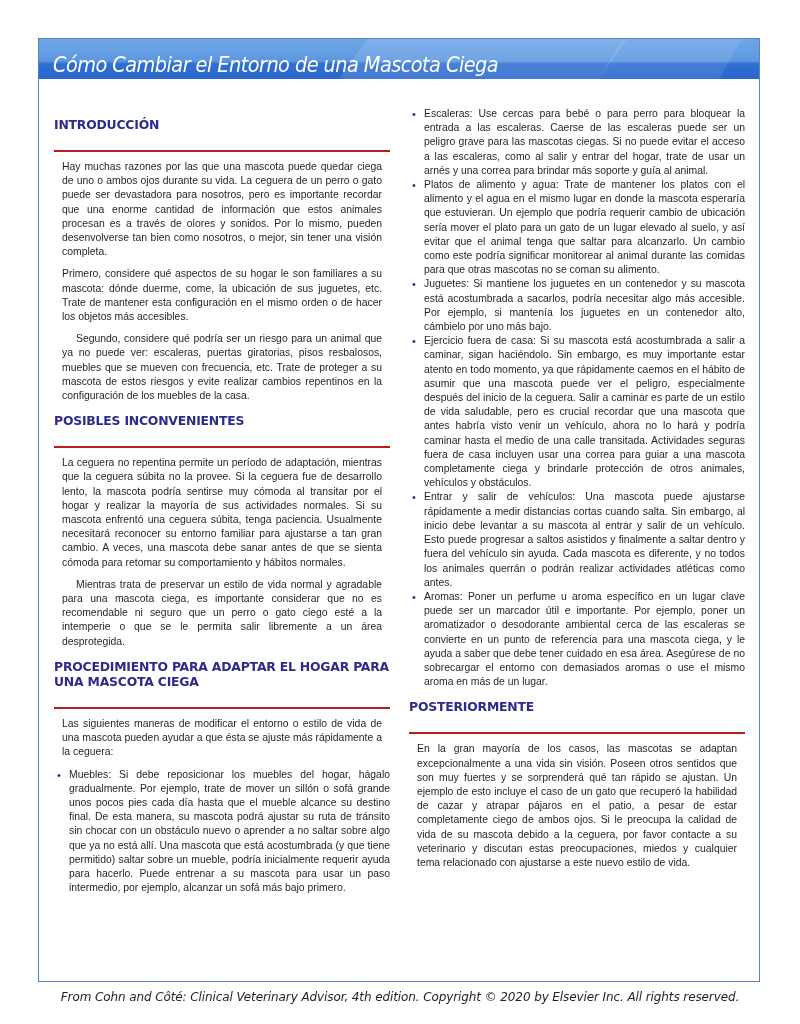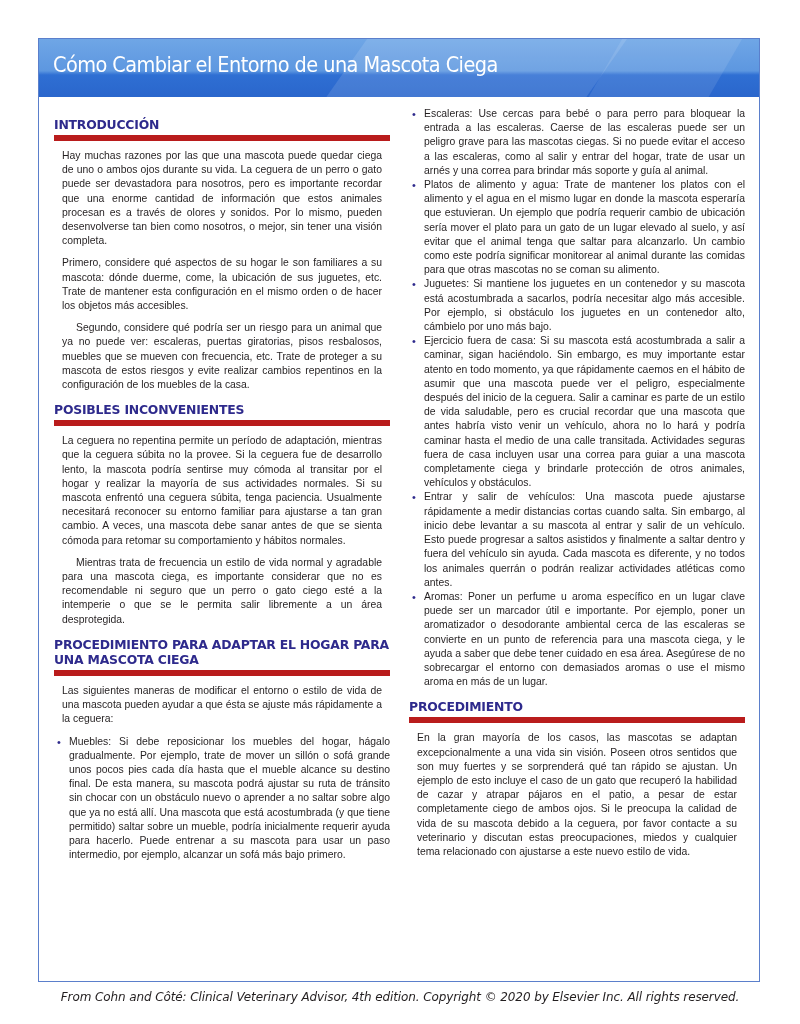--- a/index.html
+++ b/index.html
@@ -1,26 +1,26 @@
 <!DOCTYPE html>
 <html><head>
   <meta charset="utf-8">
   <style>
     html, body { margin: 0; padding: 0; background: #ffffff; }
     body { width: 800px; height: 1024px; position: relative; overflow: hidden; font-family: "Liberation Sans", sans-serif; color: #231f20; }
     .frame { position: absolute; left: 38px; top: 38px; width: 722px; height: 944px; border: 1.5px solid #5b7fcb; box-sizing: border-box; background: #fff; }
-    .header { position: absolute; left: 0; top: 0; right: 0; height: 58px; overflow: hidden;
-      background: linear-gradient(180deg, #6fa6e6 0%, #5d97e0 55%, #2f6fd3 62%, #2a66cc 100%); }
+    .header { position: absolute; left: 0; top: 0; right: 0; height: 40px; overflow: hidden;
+      background: linear-gradient(180deg, #6fa6e6 0%, #5d97e0 55%, #2f6fd3 62%, #2a66cc 100%); font-style: italic; }
     .header::before { content: ""; position: absolute; left: 300px; top: -40px; width: 260px; height: 160px; background: rgba(255,255,255,0.12); transform: skewX(-35deg); }
     .header::after { content: ""; position: absolute; left: 560px; top: -40px; width: 120px; height: 160px; background: rgba(255,255,255,0.10); transform: skewX(-30deg); }
     .title { position: absolute; left: 14px; top: 14px; color: #ffffff; font-family: "DejaVu Sans", sans-serif; font-size: 21px; font-weight: normal; letter-spacing: -0.6px; z-index: 2; transform: scaleX(0.92); transform-origin: left; white-space: nowrap; }
     .col { position: absolute; top: 68px; width: 336px; font-size: 10.4px; line-height: 14.2px; }
     .col.left { left: 15px; }
     .col.right { left: 370px; }
-    h2 { font-family: "DejaVu Sans", sans-serif; font-weight: bold; color: #2e2a8c; font-size: 12.4px; line-height: 15px; margin: 10px 0 3px 0; padding-bottom: 3px; border-bottom: 6px solid #b91c1c; letter-spacing: -0.2px; transform-origin: left; }
+    h2 { font-family: "DejaVu Sans", sans-serif; font-weight: bold; color: #2e2a8c; font-size: 12.4px; line-height: 15px; margin: 10px 0 3px 0; padding-bottom: 18px; border-bottom: 2px solid #b91c1c; letter-spacing: -0.2px; transform-origin: left; }
     .col.left h2:first-child { margin-top: 10px; }
     p { margin: 8px; text-align: justify; }
     p.indent { text-indent: 14px; }
     ul { margin: 0; padding: 0 0 0 15px; list-style: none; }
     li { position: relative; text-align: justify; }
     li::before { content: "\2022"; position: absolute; left: -12px; top: 0; color: #2e2a8c; font-size: 11px; }
     .footer { position: absolute; left: 0; right: 0; top: 990px; text-align: center; font-family: "DejaVu Sans", sans-serif; font-style: italic; font-size: 12px; color: #231f20; letter-spacing: -0.1px; }
   </style>
 </head>
 <body>
@@ -37,42 +37,42 @@
     </section>
 
     <section>
       <p>Primero, considere qué aspectos de su hogar le son familiares a su mascota: dónde duerme, come, la ubicación de sus juguetes, etc. Trate de mantener esta configuración en el mismo orden o de hacer los objetos más accesibles.</p>
       <p class="indent">Segundo, considere qué podría ser un riesgo para un animal que ya no puede ver: escaleras, puertas giratorias, pisos resbalosos, muebles que se mueven con frecuencia, etc. Trate de proteger a su mascota de estos riesgos y evite realizar cambios repentinos en la configuración de los muebles de la casa.</p>
     </section>
 
     <section>
       <h2>POSIBLES INCONVENIENTES</h2>
       <p>La ceguera no repentina permite un período de adaptación, mientras que la ceguera súbita no la provee. Si la ceguera fue de desarrollo lento, la mascota podría sentirse muy cómoda al transitar por el hogar y realizar la mayoría de sus actividades normales. Si su mascota enfrentó una ceguera súbita, tenga paciencia. Usualmente necesitará reconocer su entorno familiar para ajustarse a tan gran cambio. A veces, una mascota debe sanar antes de que se sienta cómoda para retomar su comportamiento y hábitos normales.</p>
-      <p class="indent">Mientras trata de frecuencia un estilo de vida normal y agradable para una mascota ciega, es importante considerar que no es recomendable ni seguro que un perro o gato ciego esté a la intemperie o que se le permita salir libremente a un área desprotegida.</p>
+      <p class="indent">Mientras trata de preservar un estilo de vida normal y agradable para una mascota ciega, es importante considerar que no es recomendable ni seguro que un perro o gato ciego esté a la intemperie o que se le permita salir libremente a un área desprotegida.</p>
     </section>
 
     <section>
       <h2>PROCEDIMIENTO PARA ADAPTAR EL HOGAR PARA UNA MASCOTA CIEGA</h2>
       <p>Las siguientes maneras de modificar el entorno o estilo de vida de una mascota pueden ayudar a que ésta se ajuste más rápidamente a la ceguera:</p>
       <ul>
         <li>Muebles: Si debe reposicionar los muebles del hogar, hágalo gradualmente. Por ejemplo, trate de mover un sillón o sofá grande unos pocos pies cada día hasta que el mueble alcance su destino final. De esta manera, su mascota podrá ajustar su ruta de tránsito sin chocar con un obstáculo nuevo o aprender a no saltar sobre algo que ya no está allí. Una mascota que está acostumbrada (y que tiene permitido) saltar sobre un mueble, podría inicialmente requerir ayuda para hacerlo. Puede entrenar a su mascota para usar un paso intermedio, por ejemplo, alcanzar un sofá más bajo primero.</li>
       </ul>
     </section>
   </div>
 
   <div class="col right">
     <ul style="margin-top:0;">
       <li>Escaleras: Use cercas para bebé o para perro para bloquear la entrada a las escaleras. Caerse de las escaleras puede ser un peligro grave para las mascotas ciegas. Si no puede evitar el acceso a las escaleras, como al salir y entrar del hogar, trate de usar un arnés y una correa para brindar más soporte y guía al animal.</li>
       <li>Platos de alimento y agua: Trate de mantener los platos con el alimento y el agua en el mismo lugar en donde la mascota esperaría que estuvieran. Un ejemplo que podría requerir cambio de ubicación sería mover el plato para un gato de un lugar elevado al suelo, y así evitar que el animal tenga que saltar para alcanzarlo. Un cambio como este podría significar monitorear al animal durante las comidas para que otras mascotas no se coman su alimento.</li>
-      <li>Juguetes: Si mantiene los juguetes en un contenedor y su mascota está acostumbrada a sacarlos, podría necesitar algo más accesible. Por ejemplo, si obstáculo los juguetes en un contenedor alto, cámbielo por uno más bajo.</li>
+      <li>Juguetes: Si mantiene los juguetes en un contenedor y su mascota está acostumbrada a sacarlos, podría necesitar algo más accesible. Por ejemplo, si mantenía los juguetes en un contenedor alto, cámbielo por uno más bajo.</li>
       <li>Ejercicio fuera de casa: Si su mascota está acostumbrada a salir a caminar, sigan haciéndolo. Sin embargo, es muy importante estar atento en todo momento, ya que rápidamente caemos en el hábito de asumir que una mascota puede ver el peligro, especialmente después del inicio de la ceguera. Salir a caminar es parte de un estilo de vida saludable, pero es crucial recordar que una mascota que antes habría visto venir un vehículo, ahora no lo hará y podría caminar hasta el medio de una calle transitada. Actividades seguras fuera de casa incluyen usar una correa para guiar a una mascota completamente ciega y brindarle protección de otros animales, vehículos y obstáculos.</li>
       <li>Entrar y salir de vehículos: Una mascota puede ajustarse rápidamente a medir distancias cortas cuando salta. Sin embargo, al inicio debe levantar a su mascota al entrar y salir de un vehículo. Esto puede progresar a saltos asistidos y finalmente a saltar dentro y fuera del vehículo sin ayuda. Cada mascota es diferente, y no todos los animales querrán o podrán realizar actividades atléticas como antes.</li>
       <li>Aromas: Poner un perfume u aroma específico en un lugar clave puede ser un marcador útil e importante. Por ejemplo, poner un aromatizador o desodorante ambiental cerca de las escaleras se convierte en un punto de referencia para una mascota ciega, y le ayuda a saber que debe tener cuidado en esa área. Asegúrese de no sobrecargar el entorno con demasiados aromas o use el mismo aroma en más de un lugar.</li>
     </ul>
 
     <section>
-      <h2>PROCEDIMIENTO</h2>
+      <h2>POSTERIORMENTE</h2>
       <p>En la gran mayoría de los casos, las mascotas se adaptan excepcionalmente a una vida sin visión. Poseen otros sentidos que son muy fuertes y se sorprenderá qué tan rápido se ajustan. Un ejemplo de esto incluye el caso de un gato que recuperó la habilidad de cazar y atrapar pájaros en el patio, a pesar de estar completamente ciego de ambos ojos. Si le preocupa la calidad de vida de su mascota debido a la ceguera, por favor contacte a su veterinario y discutan estas preocupaciones, miedos y cualquier tema relacionado con ajustarse a este nuevo estilo de vida.</p>
     </section>
   </div>
 </div>
 
 <div class="footer">From Cohn and Côté: Clinical Veterinary Advisor, 4th edition. Copyright © 2020 by Elsevier Inc. All rights reserved.</div>
 
 </body></html>

